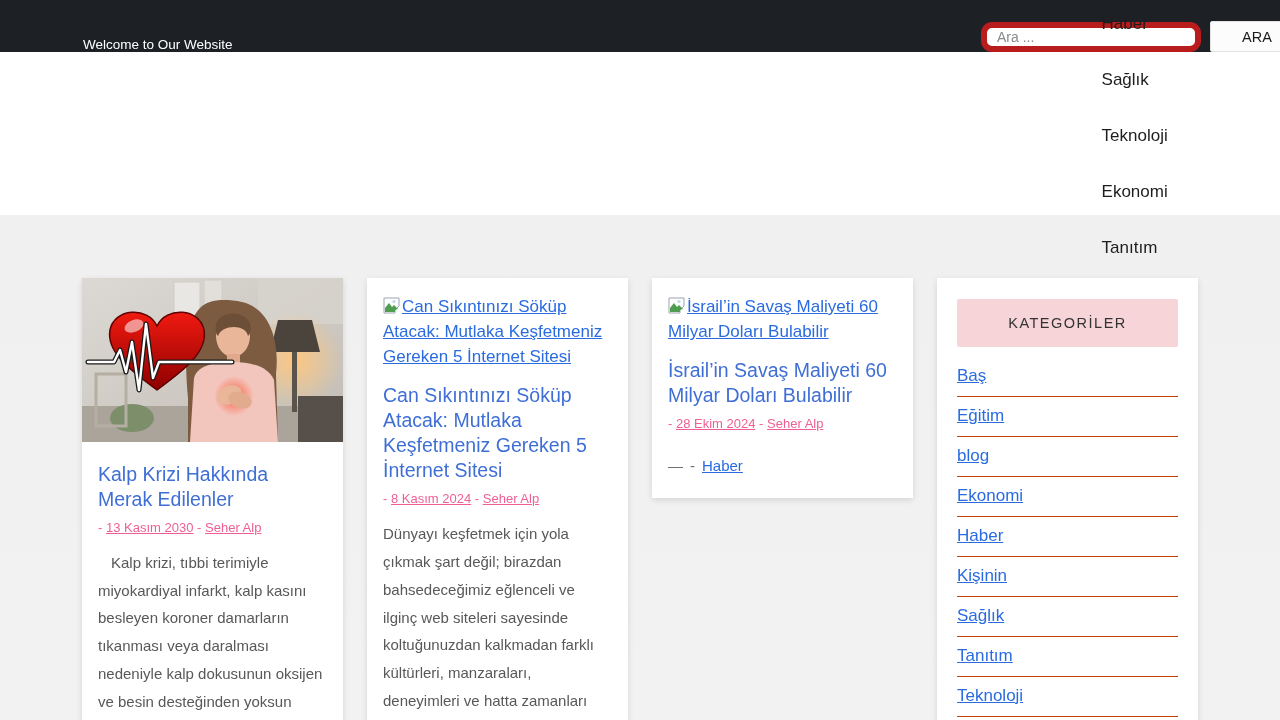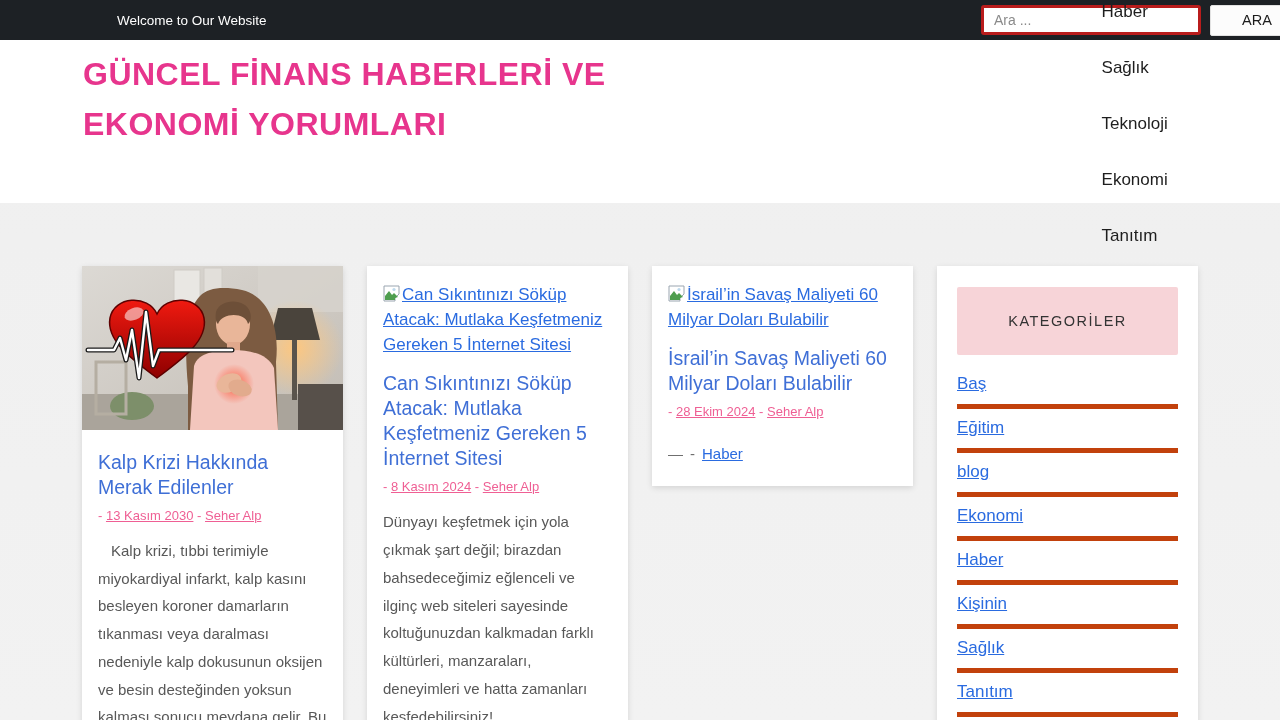--- a/index.html
+++ b/index.html
@@ -1,24 +1,24 @@
 <!DOCTYPE html>
 <html><head>
 <meta charset="utf-8">
 <style>
   * { box-sizing: border-box; margin: 0; padding: 0; }
   html, body { width: 1280px; height: 720px; overflow: hidden; }
   body { font-family: "Liberation Sans", sans-serif; background: linear-gradient(180deg, #efefef 0%, #f2f2f2 100%); }
   a { cursor: pointer; }
 
   
-  .topbar { height: 40px; background: #1d2125; display: flex; align-items: center; justify-content: space-between; padding-left: 117px; }
+  .topbar { height: 52px; background: #1d2125; display: flex; align-items: flex-end; justify-content: space-between; padding-left: 83px; }
   .topbar-welcome { color: #ffffff; font-size: 13.5px; }
   .search-form { display: flex; align-items: center; gap: 9px; margin-right: -24px; }
-  .search-input { width: 220px; height: 30px; border: 3px solid #b91c1c; border-radius: 3px; background: #fff; padding: 0 10px; font-size: 14px; font-family: "Liberation Sans", sans-serif; color: #444; }
+  .search-input { width: 220px; height: 30px; border: 6px solid #b91c1c; border-radius: 11px; background: #fff; padding: 0 10px; font-size: 14px; font-family: "Liberation Sans", sans-serif; color: #444; }
   .search-input::placeholder { color: #8a8a8a; }
   .search-btn { height: 31px; min-width: 94px; background: #fcfcfc; border: 1px solid #e2e2e2; border-radius: 2px; font-size: 14.5px; color: #1b1b1b; font-family: "Liberation Sans", sans-serif; padding: 0 24px; }
 
   
   .header { background: #ffffff; height: 163px; display: flex; justify-content: space-between; padding: 0 100px 0 83px; }
   .brand { padding-top: 10px; }
   .site-title { color: #e7358d; font-weight: bold; font-size: 32px; line-height: 1.55; letter-spacing: .5px; }
   .site-title span { display: block; }
   .tagline { margin-top: 6px; font-size: 17px; color: #3c3c3c; line-height: 1.55; max-width: 645px; }
   .nav { align-self: center; display: flex; flex-wrap: wrap; justify-content: flex-end; column-gap: 39px; row-gap: 36px; max-width: 392px; padding-top: 4px; flex-direction: column; }
@@ -40,43 +40,39 @@
   .meta a { color: #ef5f94; text-decoration: underline; }
 
   .excerpt { font-size: 15px; color: #585858; line-height: 1.85; }
   .excerpt.indented { text-indent: 13px; }
 
   .card-footer { display: flex; align-items: center; font-size: 15px; color: #6f6f6f; margin-top: 26px; gap: 7px; }
   .cat-link { color: #2a6be0; text-decoration: underline; }
 
   
   .sidebar { background: #ffffff; width: 261px; flex: none; box-shadow: 0 2px 6px rgba(0,0,0,.12); padding: 21px 20px 22px 20px; }
-  .widget-title { background: #f7d4d8; color: #333; text-align: center; font-size: 14.5px; letter-spacing: 1.5px; padding: 26px 0; border-radius: 2px; }
+  .widget-title { background: #f7d4d8; color: #333; text-align: center; font-size: 14.5px; letter-spacing: 1.5px; padding: 16px 0; border-radius: 2px; }
   .cat-list { list-style: none; margin-top: 10px; }
-  .cat-list li { border-bottom: 5px solid #c2410c; padding: 9px 0 10px 0; }
+  .cat-list li { border-bottom: 1px solid #c2410c; padding: 9px 0 10px 0; }
   .cat-list li:last-child { border-bottom: none; }
   .cat-list a { color: #2a6be0; font-size: 17px; text-decoration: underline; }
 </style>
 </head>
 <body>
 
 <div class="topbar">
   <span class="topbar-welcome">Welcome to Our Website</span>
   <div class="search-form">
     <input class="search-input" type="text" placeholder="Ara ..." style="">
     <button class="search-btn">ARA</button>
   </div>
 </div>
 
 <div class="header">
   <div class="brand">
-    <h1 class="site-title">
-      <span>GÜNCEL FİNANS HABERLERİ VE</span>
-      <span>EKONOMİ YORUMLARI</span>
-    </h1>
   </div>
   <nav class="nav">
       <a>Ana Sayfa</a>
       <a>Haber</a>
       <a>Sağlık</a>
       <a>Teknoloji</a>
       <a>Ekonomi</a>
       <a>Tanıtım</a>
       <a>İLETİŞİM</a>
     </nav>

